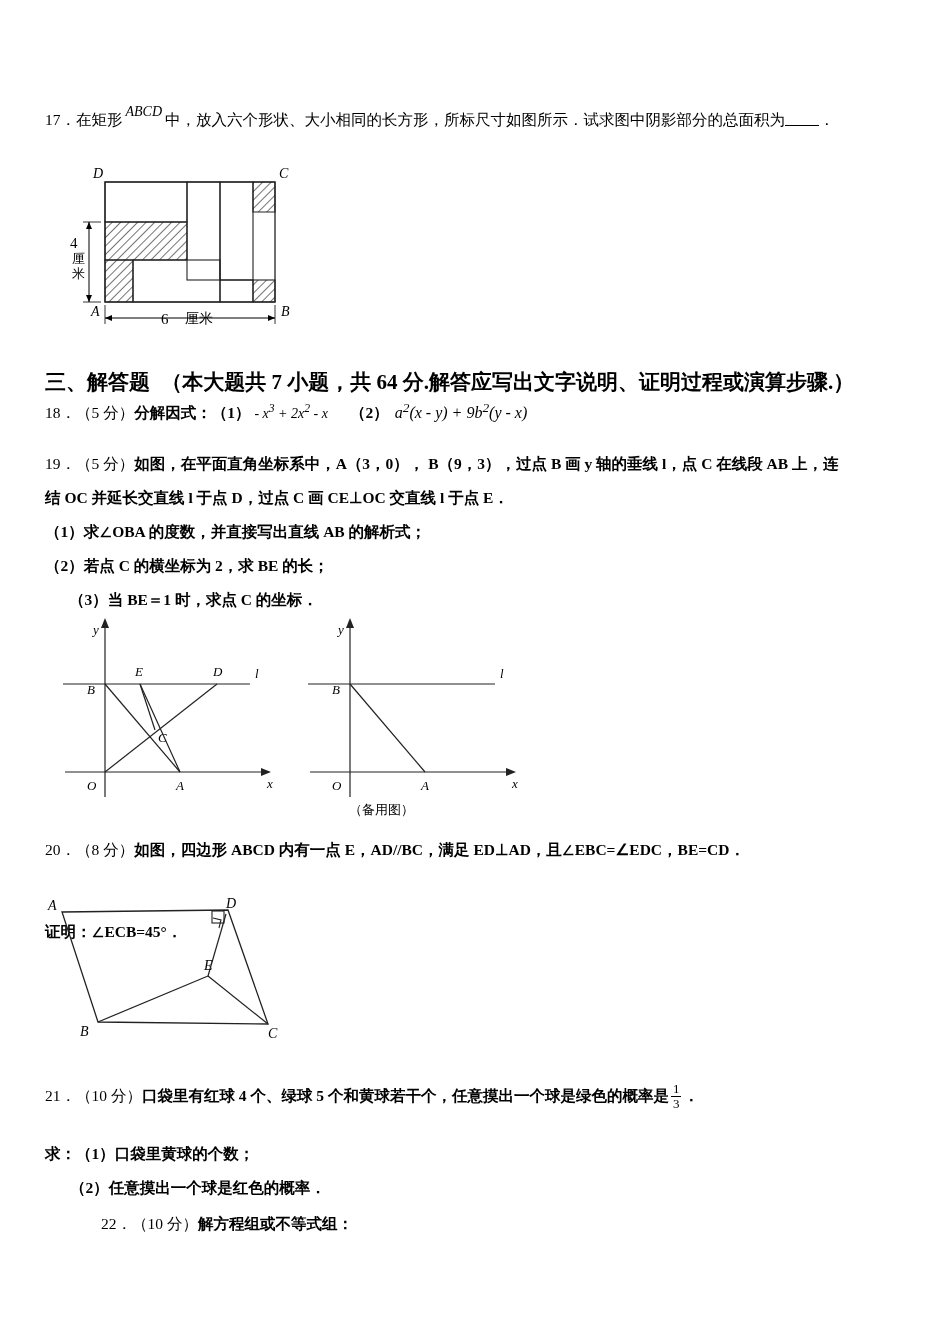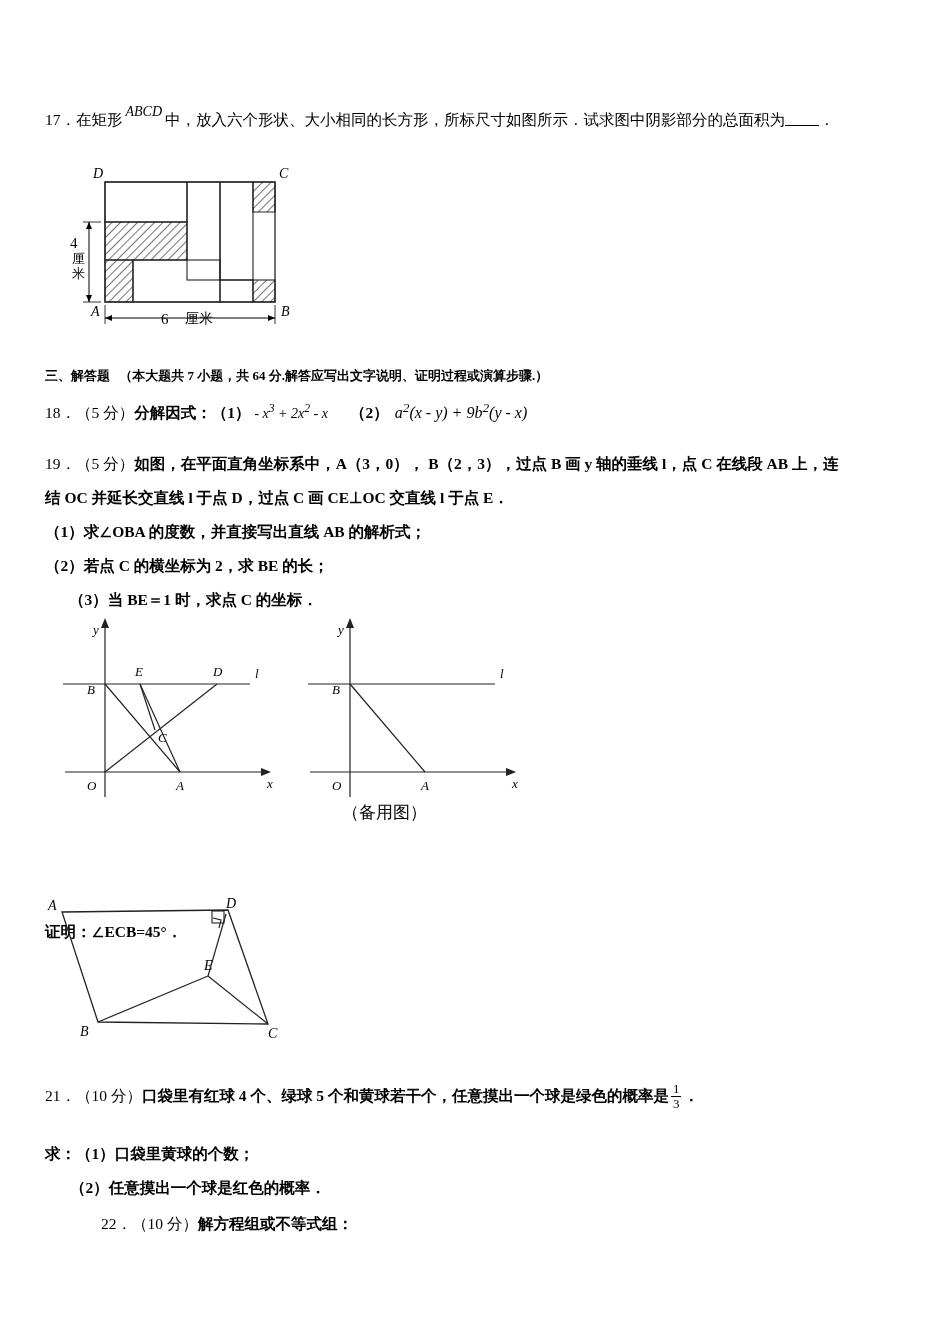--- a/index.html
+++ b/index.html
@@ -115,31 +115,31 @@
       <text class="label" x="224" y="18" font-size="14" font-style="italic" font-family="'Liberation Serif',serif">C</text>
       <text class="label" x="36" y="156" font-size="14" font-style="italic" font-family="'Liberation Serif',serif">A</text>
       <text class="label" x="226" y="156" font-size="14" font-style="italic" font-family="'Liberation Serif',serif">B</text>
     </svg>
   </div>
   <div class="blk" style="left:70px; top:232px; font-size:15px;">4</div>
   <div class="blk cn" style="left:72px; top:252px; width:16px; font-size:13px; line-height:1.12;">厘米</div>
   <div class="blk" style="left:161px; top:308px; font-size:15px;">6</div>
   <div class="blk cn" style="left:185px; top:308px; font-size:14px;">厘米</div>
 
-  <div class="blk bold" style="left:45px; top:366px; font-size:13px;">
+  <div class="blk bold" style="left:45px; top:366px; font-size:21px;">
     <span>三、解答题</span>
     <span style="padding-left:6px;">（本大题共 7 小题，共 64 分.解答应写出文字说明、证明过程或演算步骤.）</span>
   </div>
 
   <div class="blk" style="left:45px; top:398px; width:880px;">
     <span>18．</span><span>（5 分）</span><span class="bold">分解因式：</span><span class="bold">（1）</span><span class="math-i" style="padding-left:4px; font-size:14px;">- <i>x</i><sup>3</sup> + 2<i>x</i><sup>2</sup> - <i>x</i></span><span class="bold" style="padding-left:22px;">（2）</span><span class="math-i" style="padding-left:6px; font-size:16px;"><i>a</i><sup>2</sup>(<i>x</i> - <i>y</i>) + 9<i>b</i><sup>2</sup>(<i>y</i> - <i>x</i>)</span>
   </div>
 
   <div class="blk" style="left:45px; top:452px; width:880px;">
-    <span>19．</span><span>（5 分）</span><span class="bold">如图，在平面直角坐标系中，A（3，0），  B（2，3），过点  B 画 y 轴的垂线 l，点 C 在线段 AB 上，连</span>
+    <span>19．</span><span>（5 分）</span><span class="bold">如图，在平面直角坐标系中，A（3，0），  B（9，3），过点  B 画 y 轴的垂线 l，点 C 在线段 AB 上，连</span>
   </div>
   <div class="blk bold" style="left:45px; top:486px; width:880px;">结 OC 并延长交直线 l 于点 D，过点 C 画 CE⊥OC 交直线 l 于点 E．</div>
   <div class="blk bold" style="left:45px; top:520px; width:880px;">（1）求∠OBA 的度数，并直接写出直线 AB 的解析式；</div>
   <div class="blk bold" style="left:45px; top:554px; width:880px;">（2）若点 C 的横坐标为 2，求 BE 的长；</div>
   <div class="blk bold" style="left:45px; top:588px; width:880px;margin-left:24px;">（3）当 BE＝1 时，求点 C 的坐标．</div>
 
   <div class="dia" style="left:45px; top:612px;">
     <svg width="240" height="195" viewBox="0 0 240 195">
 
       <line x1="60" y1="185" x2="60" y2="12" stroke="#222" stroke-width="1.2"></line>
@@ -176,22 +176,25 @@
       <line x1="18" y1="72" x2="205" y2="72" stroke="#222" stroke-width="1.2"></line>
       <line x1="60" y1="72" x2="135" y2="160" stroke="#222" stroke-width="1.2"></line>
       <text x="48" y="22" font-size="13" font-style="italic" font-family="'Liberation Serif',serif">y</text>
       <text x="222" y="176" font-size="13" font-style="italic" font-family="'Liberation Serif',serif">x</text>
       <text x="42" y="178" font-size="13" font-style="italic" font-family="'Liberation Serif',serif">O</text>
       <text x="131" y="178" font-size="13" font-style="italic" font-family="'Liberation Serif',serif">A</text>
       <text x="42" y="82" font-size="13" font-style="italic" font-family="'Liberation Serif',serif">B</text>
       <text x="210" y="66" font-size="13" font-style="italic" font-family="'Liberation Serif',serif">l</text>
     </svg>
   </div>
-  <div class="blk cn" style="left:342px; top:800px; font-size:17px;">（备用图）</div>
-
+  <div class="blk cn" style="left:349px; top:800px; font-size:13px;">（备用图）</div>
+
+  <div class="blk" style="left:45px; top:838px; width:880px;">
+    <span>20．</span><span>（8 分）</span><span class="bold">如图，四边形 ABCD 内有一点 E，AD//BC，满足 ED⊥AD，且∠EBC=∠EDC，BE=CD．</span>
+  </div>
   <div class="blk bold" style="left:45px; top:920px;">证明：∠ECB=45°．</div>
 
   <div class="dia" style="left:40px; top:898px;">
     <svg width="330" height="145" viewBox="0 0 330 145">
 
       <polygon points="22,14 188,12 228,126 58,124" fill="none" stroke="#222" stroke-width="1.3"></polygon>
 
       <line x1="58" y1="124" x2="168" y2="78" stroke="#222" stroke-width="1.2"></line>
       <line x1="168" y1="78" x2="228" y2="126" stroke="#222" stroke-width="1.2"></line>
       <line x1="168" y1="78" x2="186" y2="16" stroke="#222" stroke-width="1.2"></line>

